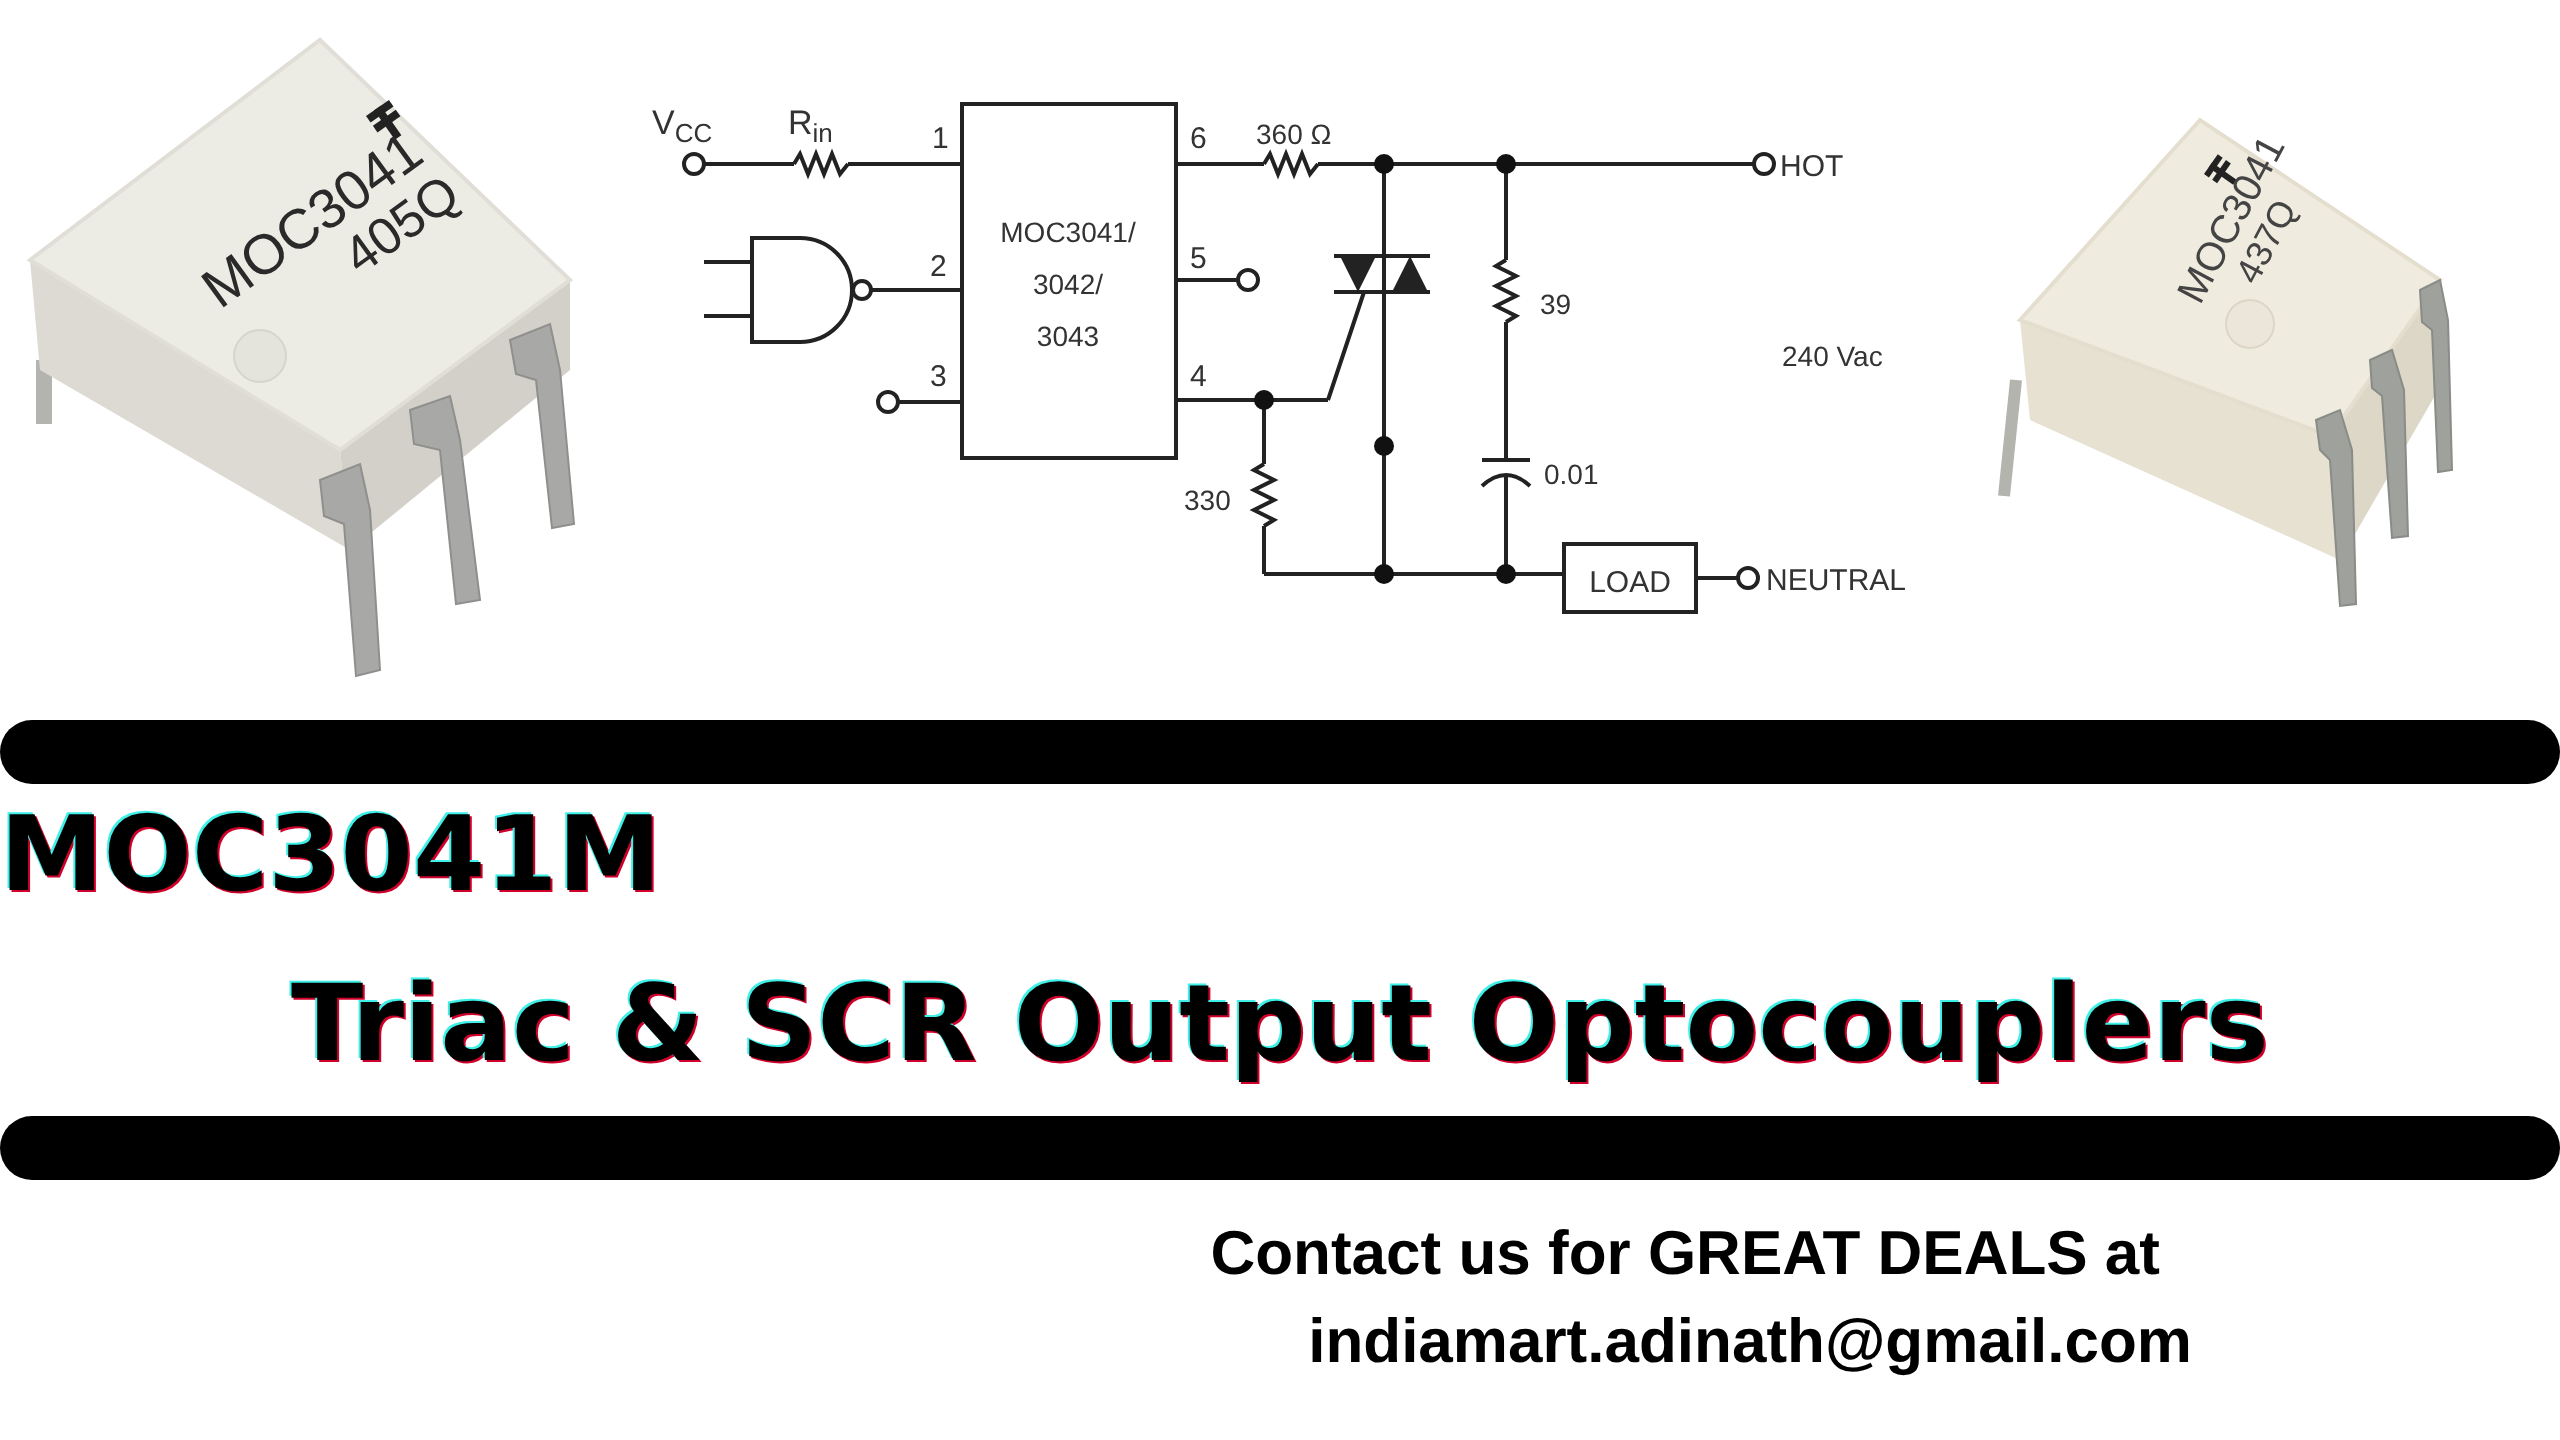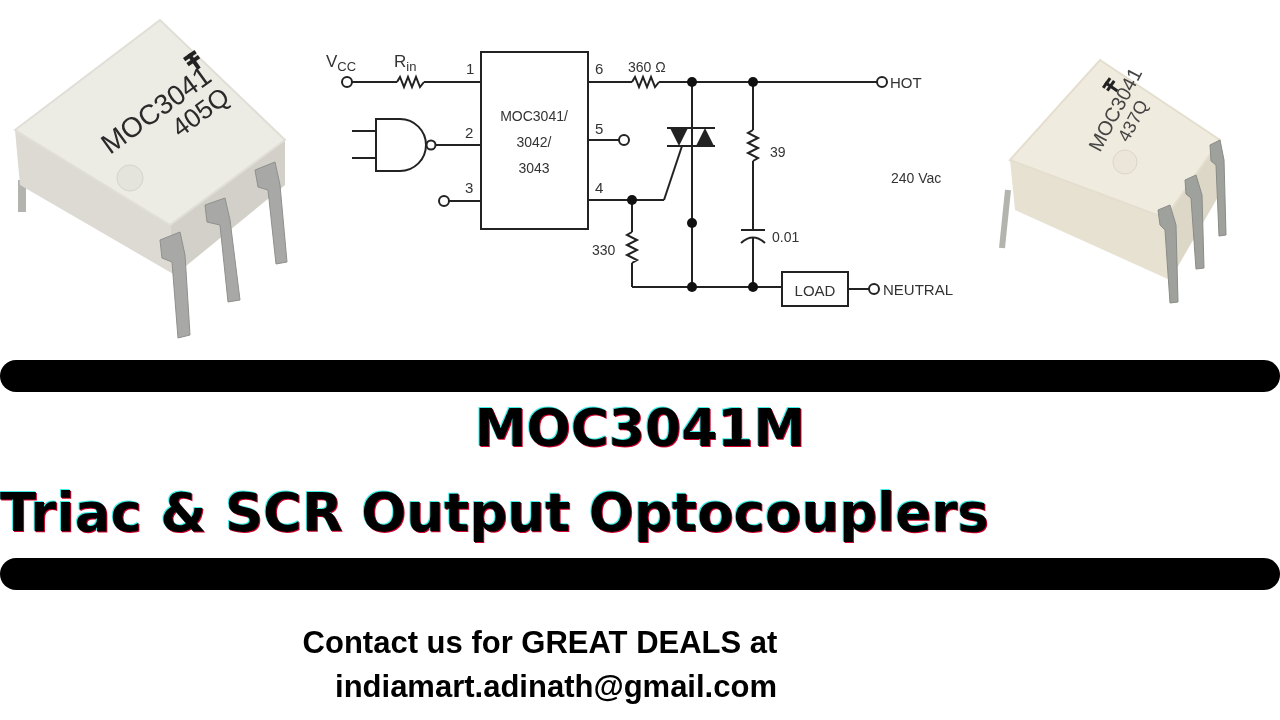--- a/index.html
+++ b/index.html
@@ -10,34 +10,34 @@
   }
   .abs { position: absolute; }
   .bar {
     position: absolute; left: 0; width: 1280px; height: 32px;
     background: #000; border-radius: 16px;
   }
   #bar-top { top: 360px; }
   #bar-bottom { top: 558px; }
   .title1 {
     position: absolute; left: 0; width: 1280px; top: 398px;
-    text-align: center; font-family: "DejaVu Sans", sans-serif;
+    font-family: "DejaVu Sans", sans-serif;
     font-weight: bold; font-size: 52px; color: #000; letter-spacing: 0px;
     text-shadow: -1px -1px 0 #3ef0e8, 1px 1px 0 #d0002a;
   }
   .title2 {
     position: absolute; left: 0; width: 1280px; top: 482px;
-    font-family: "DejaVu Sans", sans-serif;
+    text-align: center; font-family: "DejaVu Sans", sans-serif;
     font-weight: bold; font-size: 53px; color: #000;
     text-shadow: -1px -1px 0 #3ef0e8, 1px 1px 0 #d0002a;
   }
   .contact {
-    position: absolute; left: 0; width: 1080px; text-align: center;
+    position: absolute; left: 0; width: 1080px; text-align: right;
     font-family: "Liberation Sans", sans-serif; font-weight: bold;
-    font-size: 31px; color: #000; margin-top: 16px;
+    font-size: 31px; color: #000;
   }
   #contact-line1 { top: 609px; }
   #contact-line2 { top: 653px; padding-left: 16px; }
   svg text { font-family: "Liberation Sans", sans-serif; fill: #333; }
 </style>
 </head>
 <body>
 
 <svg class="abs" style="left:0;top:0" width="320" height="350" viewBox="0 0 320 350">
 

